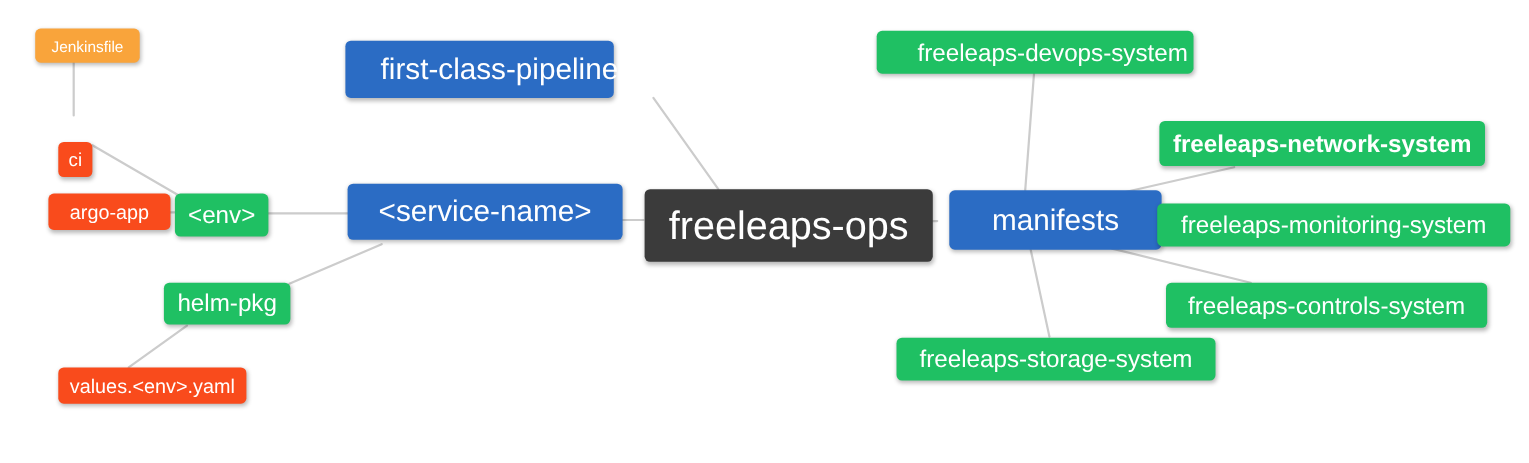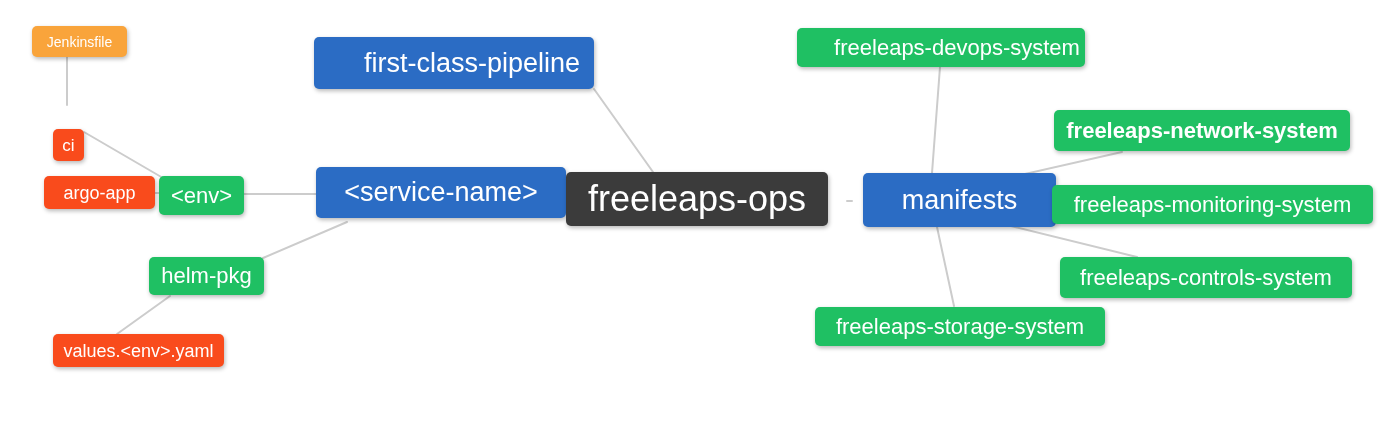--- a/index.html
+++ b/index.html
@@ -70,25 +70,25 @@
   <div class="node lv-4" style="left:53px;  top:105px; width:31px;  height:32px; font-size:17px;margin-top:24px;">ci</div>
 
   <div class="node lv-4" style="left:44px;  top:176px; width:111px;  height:33px;">argo-app</div>
 
   <div class="node lv-3" style="left:159px; top:176px; width:85px;  height:39px;">&lt;env&gt;</div>
 
   <div class="node lv-3" style="left:149px; top:257px; width:115px; height:38px;">helm-pkg</div>
 
   <div class="node lv-4" style="left:6px;   top:334px; width:171px; height:33px;margin-left:47px;">values.&lt;env&gt;.yaml</div>
 
-  <div class="node lv-2" style="left:314px; top:37px;  width:280px; height:52px;padding-left:36px;">first-class-pipeline</div>
+  <div class="node lv-2" style="left:314px; top:37px;  width:244px; height:52px;padding-left:36px;">first-class-pipeline</div>
 
   <div class="node lv-2" style="left:316px; top:167px; width:250px; height:51px;">&lt;service-name&gt;</div>
 
-  <div class="node lv-root" style="left:566px; top:172px; width:262px; height:54px;">freeleaps-ops</div>
+  <div class="node lv-root" style="left:586px; top:172px; width:262px; height:66px;">freeleaps-ops</div>
 
   <div class="node lv-2" style="left:852px; top:173px; width:193px; height:54px;margin-left:11px;">manifests</div>
 
   <div class="node lv-3" style="left:797px;  top:28px;  width:288px; height:39px;padding-left:32px;">freeleaps-devops-system</div>
 
   <div class="node lv-3" style="left:1054px; top:110px; width:296px; height:41px;font-weight:bold;">freeleaps-network-system</div>
 
   <div class="node lv-3" style="left:1052px; top:185px; width:321px; height:39px;">freeleaps-monitoring-system</div>
 
   <div class="node lv-3" style="left:1060px; top:257px; width:292px; height:41px;">freeleaps-controls-system</div>

